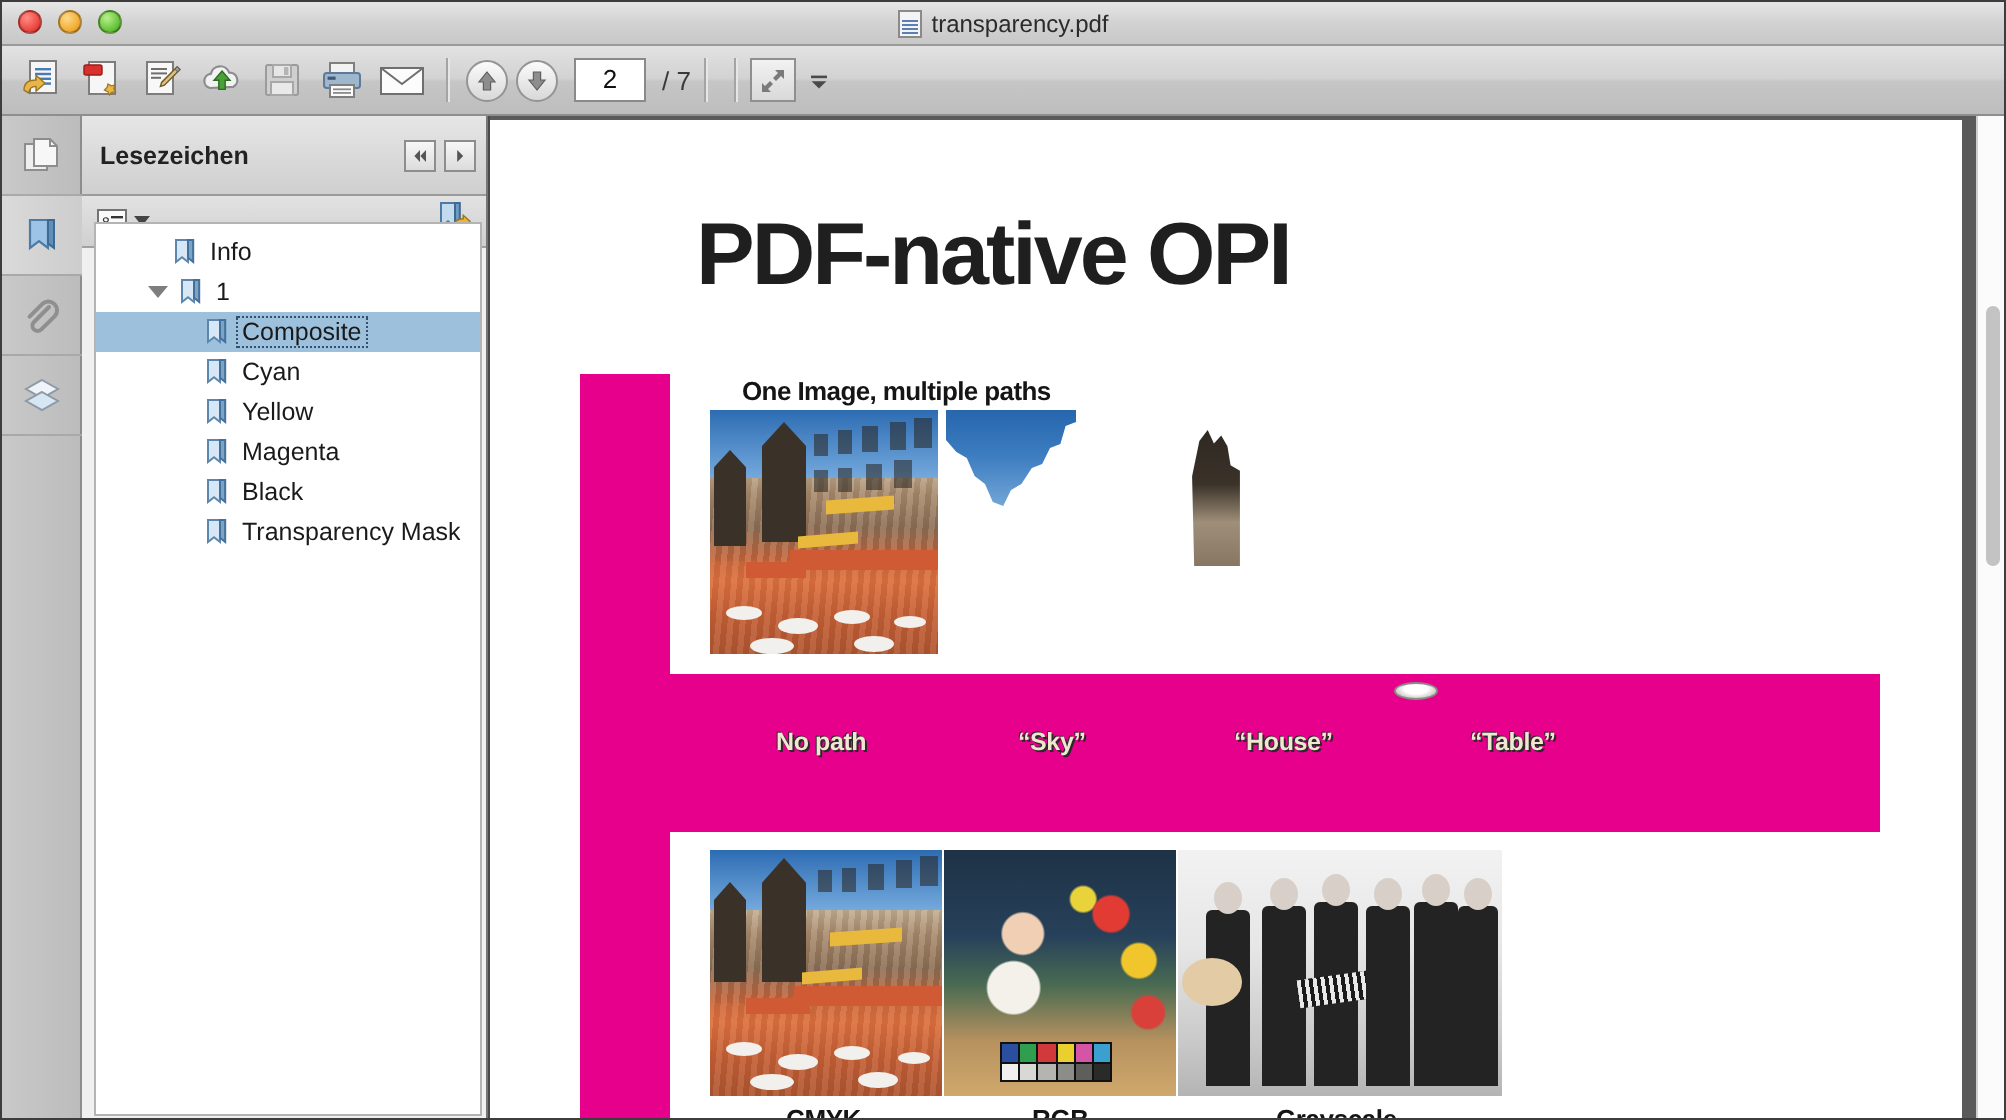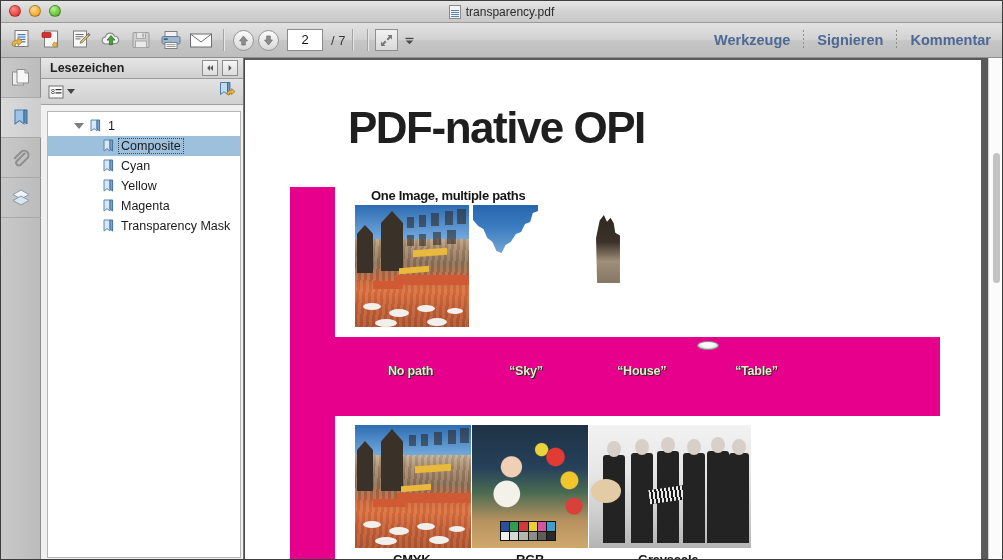--- a/index.html
+++ b/index.html
@@ -98,21 +98,21 @@
     background: linear-gradient(to right,#c9c9c9,#bcbcbc);
     border-right: 1px solid #8d8d8d;
   }
   .rail-btn { width: 41px; height: 40px; display:flex;align-items:center;justify-content:center;
               border-bottom: 1px solid #a9a9a9; }
   .rail-btn.active { background: linear-gradient(to right,#dadada,#cdcdcd); }
 
   .bm-panel { position: absolute; left: 41px; top: 0; width: 203px; height: 502px; background:#f0f0f0;
               border-right: 1px solid #767676; }
   .bm-header {
-    height: 21px; background: linear-gradient(to bottom,#e6e6e6,#cfcfcf);
+    height: 40px; background: linear-gradient(to bottom,#e6e6e6,#cfcfcf);
     border-bottom: 1px solid #9b9b9b; display:flex; align-items:center; padding: 0 5px 0 9px;
   }
   .bm-title { font-size: 12.5px; font-weight: bold; color: #222; flex: 1; }
   .hbtn {
     width: 16px; height: 16px; border: 1px solid #8d8d8d; margin-left: 4px;
     background: linear-gradient(to bottom,#f7f7f7,#dcdcdc);
     display:flex;align-items:center;justify-content:center;
   }
   .bm-toolbar {
     height: 26px; background: linear-gradient(to bottom,#e2e2e2,#d0d0d0);
@@ -346,27 +346,20 @@
       <div class="tb-btn" style="width:22px;">
         <svg width="13" height="13" viewBox="0 0 13 13">
           <rect x="2.5" y="3.8" width="8" height="1.3" fill="#4a4a4a"></rect>
           <path d="M2.8 6.6 L10.2 6.6 L6.5 10.2 Z" fill="#4a4a4a"></path>
         </svg>
       </div>
     </div>
 
     <div style="flex:1"></div>
 
-    <div class="tb-group">
-      <span class="menu-link">Werkzeuge</span>
-      <span class="tb-dotted"></span>
-      <span class="menu-link">Signieren</span>
-      <span class="tb-dotted"></span>
-      <span class="menu-link" style="margin-right:10px;">Kommentar</span>
-    </div>
   </div>
 
   <div class="body-area">
 
     <div class="icon-rail">
       <div class="rail-btn">
         <svg width="21" height="21" viewBox="0 0 21 21">
           <rect x="2.5" y="5" width="11" height="13" fill="#efefef" stroke="#8d8d8d"></rect>
           <path d="M7 2.5 h8 l3.5 3.5 v10 h-11.5 z" fill="#f7f7f7" stroke="#8d8d8d"></path>
           <path d="M15 2.5 v3.5 h3.5" fill="none" stroke="#8d8d8d"></path>
@@ -423,20 +416,31 @@
           <svg width="18" height="17" viewBox="0 0 18 17">
             <path d="M2.5 1.5 h7 v12 l-3.5 -2.8 l-3.5 2.8 z" fill="#c3dbef" stroke="#4d7ba5"></path>
             <path d="M9.5 1.5 h2.4 v12 l-2.4 -1.9 z" fill="#6e9cc3" stroke="#3e6a92"></path>
             <path d="M9 13 q0 -3.6 4.6 -3.6 l0 -1.8 l3.4 3 l-3.4 3 l0 -1.8 q-2.6 0 -2.6 2.4 z" fill="#eeb72f" stroke="#9a7420" stroke-width=".7"></path>
           </svg>
         </span>
       </div>
 
       <div class="bm-tree">
 
+        <div class="tree-row">
+          <span style="width:26px"></span>
+          <span class="tw"></span>
+          <span class="bm-ico">
+            <svg class="bmg" width="11" height="14" viewBox="0 0 11 14">
+                <path d="M1 1 h6 v11 l-3 -2.4 l-3 2.4 z" fill="#d7e7f5" stroke="#5b87ae"></path>
+                <path d="M7 1 h2.6 v11 l-2.6 -2.1 z" fill="#7ba5c8" stroke="#44719a"></path>
+              </svg>
+          </span>
+          <span class="tree-label">Info</span>
+        </div>
 
 
         <div class="tree-row">
           <span style="width:24px"></span>
           <span class="tw">
               <span class="tw-arrow"></span>
             </span>
           <span style="width:5px"></span>
           <span class="bm-ico">
             <svg class="bmg" width="11" height="14" viewBox="0 0 11 14">
@@ -484,20 +488,30 @@
           <span style="width:55px"></span>
           <span class="bm-ico">
             <svg class="bmg" width="11" height="14" viewBox="0 0 11 14">
                 <path d="M1 1 h6 v11 l-3 -2.4 l-3 2.4 z" fill="#d7e7f5" stroke="#5b87ae"></path>
                 <path d="M7 1 h2.6 v11 l-2.6 -2.1 z" fill="#7ba5c8" stroke="#44719a"></path>
               </svg>
           </span>
           <span class="tree-label">Magenta</span>
         </div>
 
+        <div class="tree-row">
+          <span style="width:55px"></span>
+          <span class="bm-ico">
+            <svg class="bmg" width="11" height="14" viewBox="0 0 11 14">
+                <path d="M1 1 h6 v11 l-3 -2.4 l-3 2.4 z" fill="#d7e7f5" stroke="#5b87ae"></path>
+                <path d="M7 1 h2.6 v11 l-2.6 -2.1 z" fill="#7ba5c8" stroke="#44719a"></path>
+              </svg>
+          </span>
+          <span class="tree-label">Black</span>
+        </div>
 
         <div class="tree-row">
           <span style="width:55px"></span>
           <span class="bm-ico">
             <svg class="bmg" width="11" height="14" viewBox="0 0 11 14">
                 <path d="M1 1 h6 v11 l-3 -2.4 l-3 2.4 z" fill="#d7e7f5" stroke="#5b87ae"></path>
                 <path d="M7 1 h2.6 v11 l-2.6 -2.1 z" fill="#7ba5c8" stroke="#44719a"></path>
               </svg>
           </span>
           <span class="tree-label">Transparency Mask</span>

